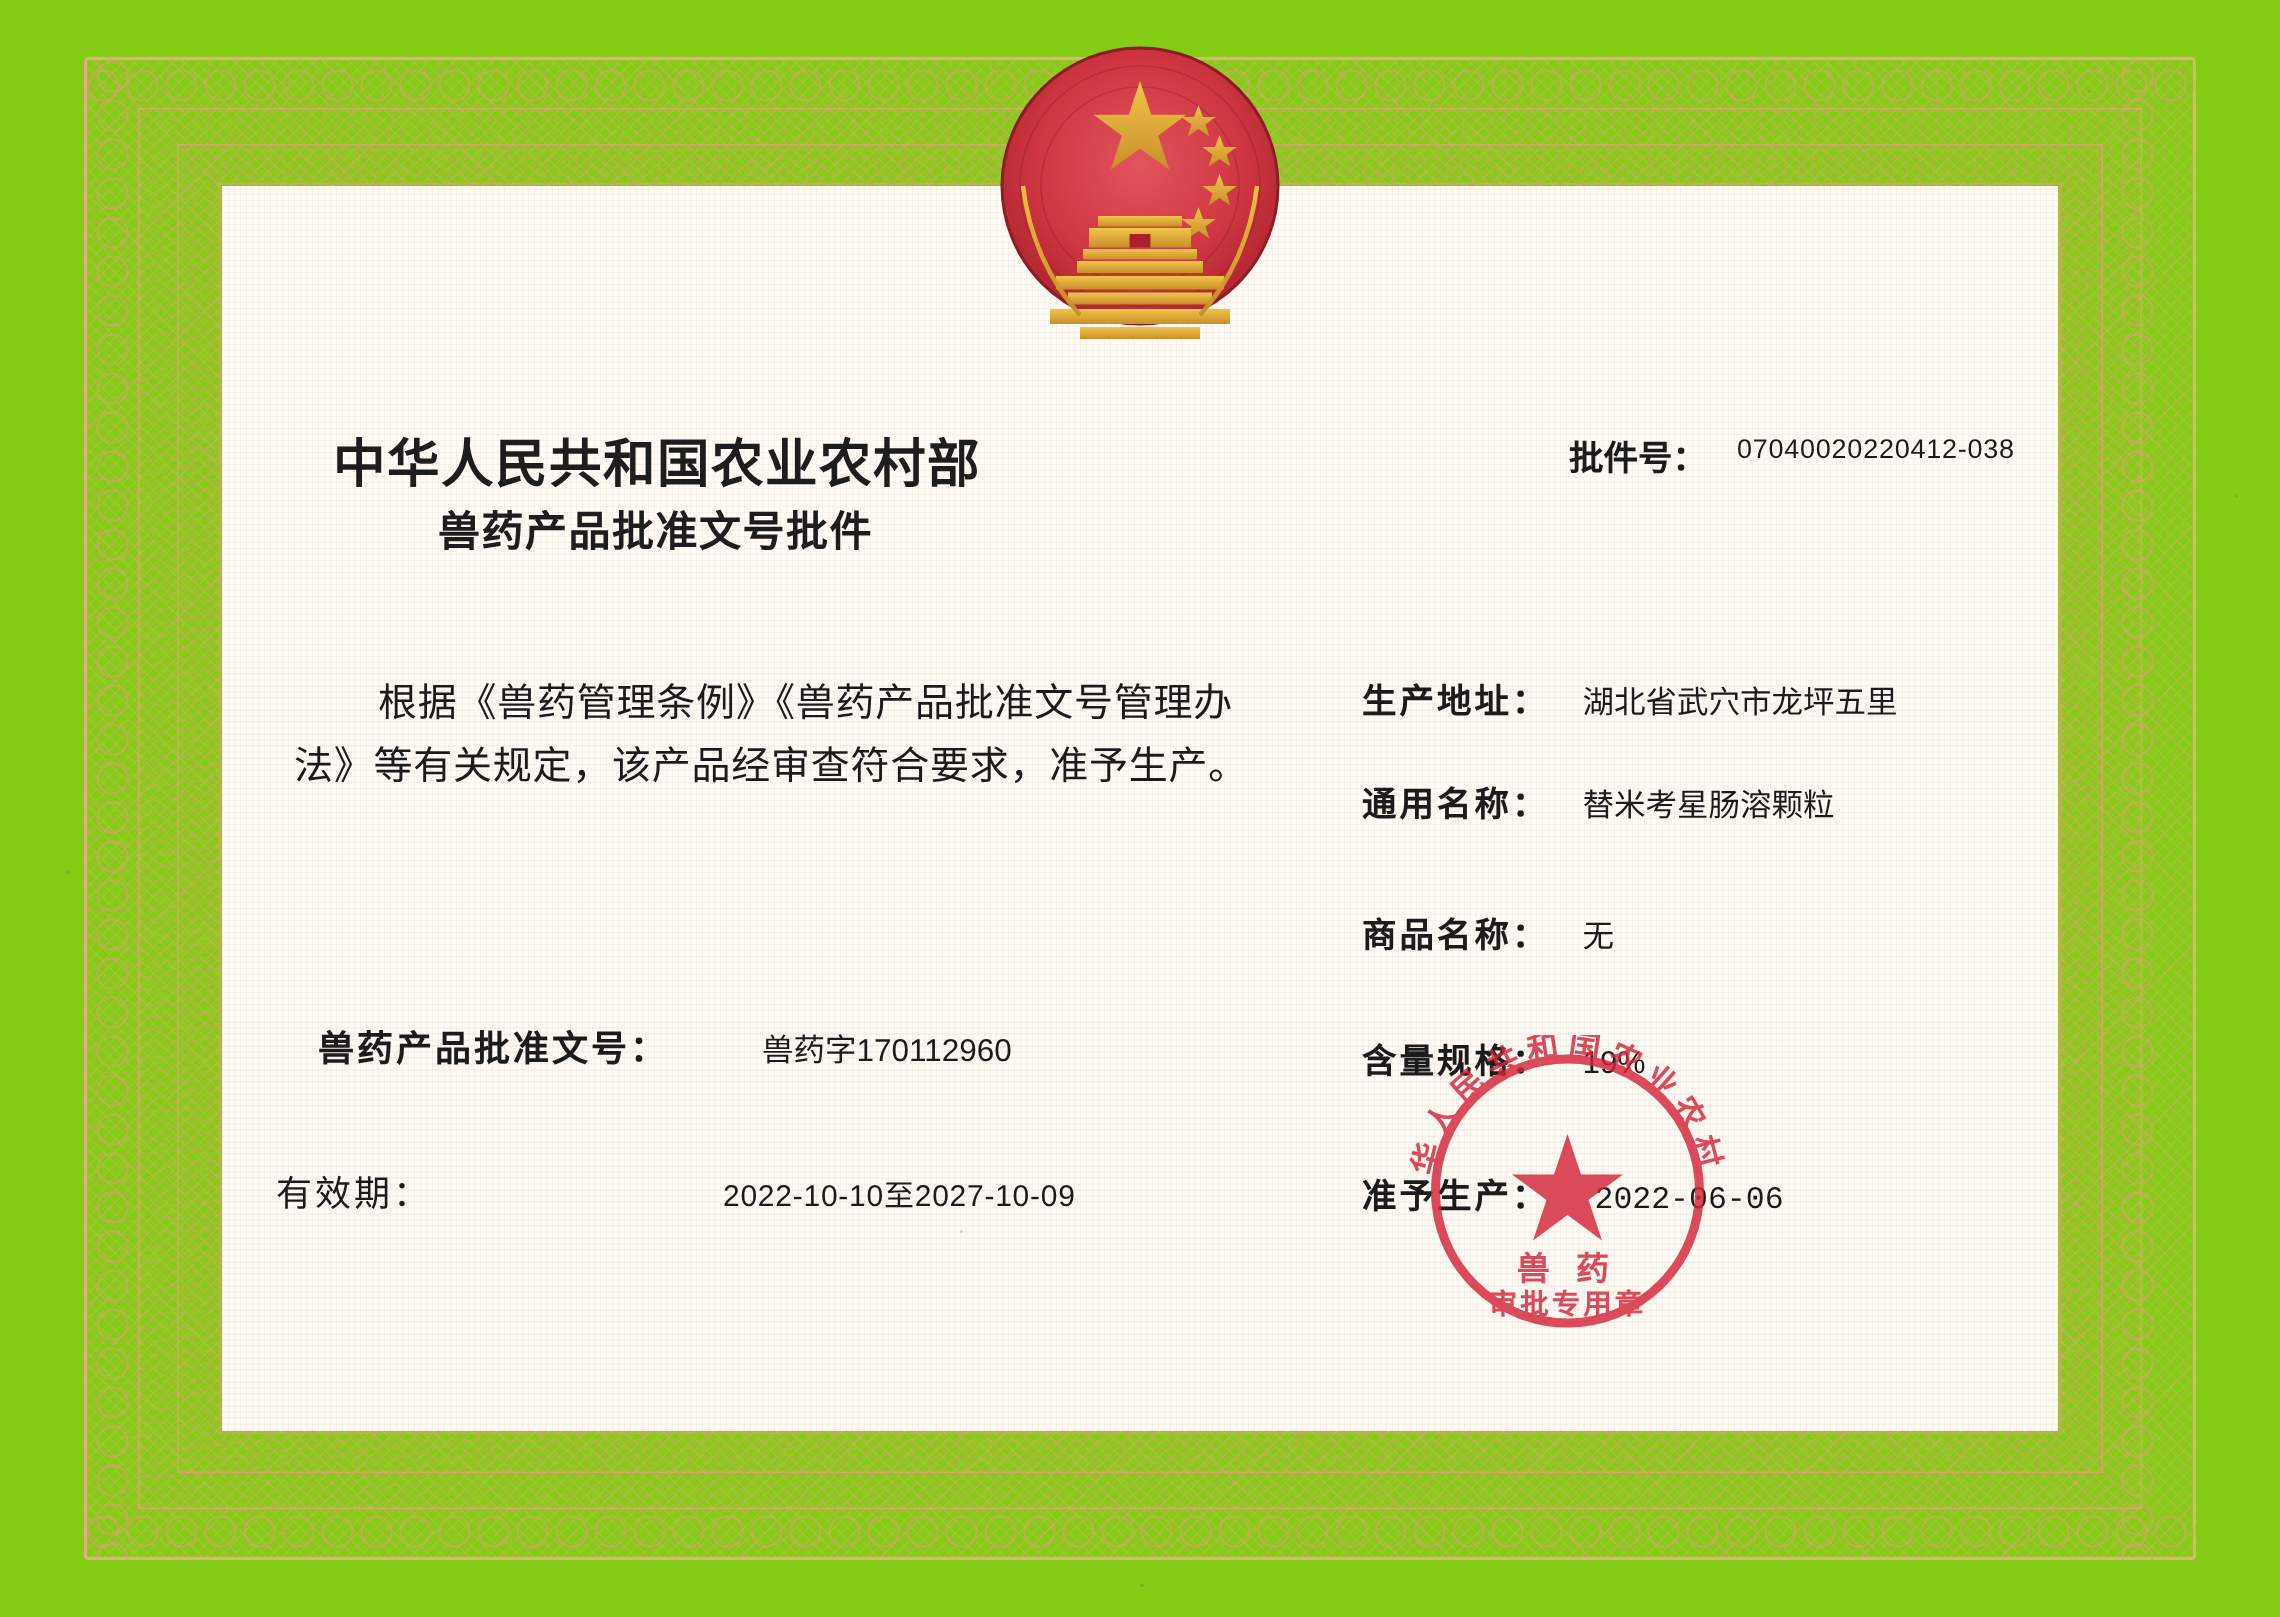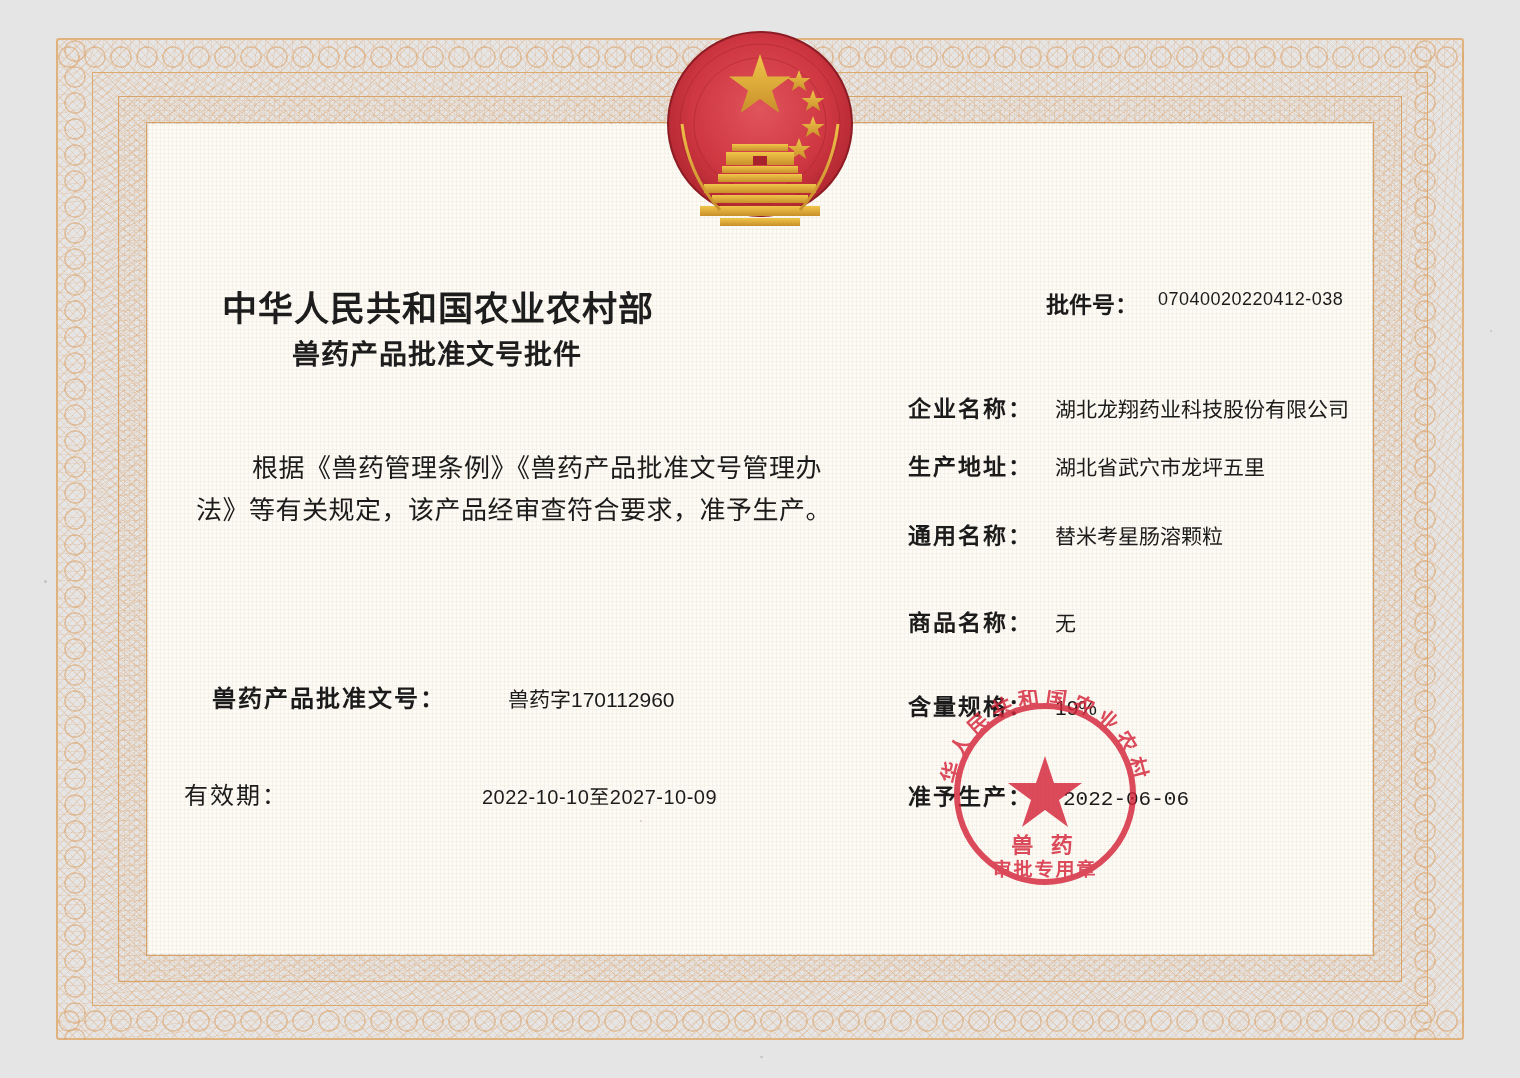--- a/index.html
+++ b/index.html
@@ -14,21 +14,21 @@
     font-family: "Liberation Serif", "DejaVu Serif", serif;
     position: relative;
     overflow: hidden;
   }
 
   #certificate {
     position: absolute;
     left: 0; top: 0;
     width: 1520px;
     height: 1078px;
-    background: #e5e5e5;
+    background: #84cc16;
   }
 
   
   .border-outer {
     position: absolute;
     left: 56px; top: 38px;
     width: 1408px;
     height: 1002px;
     border: 2px solid #e0b27e;
     border-radius: 3px;
@@ -342,23 +342,20 @@
   <div class="content">
 
     <div class="title-main">中华人民共和国农业农村部</div>
     <div class="title-sub">兽药产品批准文号批件</div>
 
     <div class="approval-no-label">批件号：</div>
     <div class="approval-no-value">07040020220412-038</div>
 
     <div class="statement">根据《兽药管理条例》《兽药产品批准文号管理办法》等有关规定，该产品经审查符合要求，准予生产。</div>
 
-    <div class="field f-company">
-      <span class="field-label">企业名称：</span><span class="field-value-cn">湖北龙翔药业科技股份有限公司</span>
-    </div>
 
     <div class="field f-address">
       <span class="field-label">生产地址：</span><span class="field-value-cn">湖北省武穴市龙坪五里</span>
     </div>
 
     <div class="field f-generic">
       <span class="field-label">通用名称：</span><span class="field-value-cn">替米考星肠溶颗粒</span>
     </div>
 
     <div class="field f-trade">

